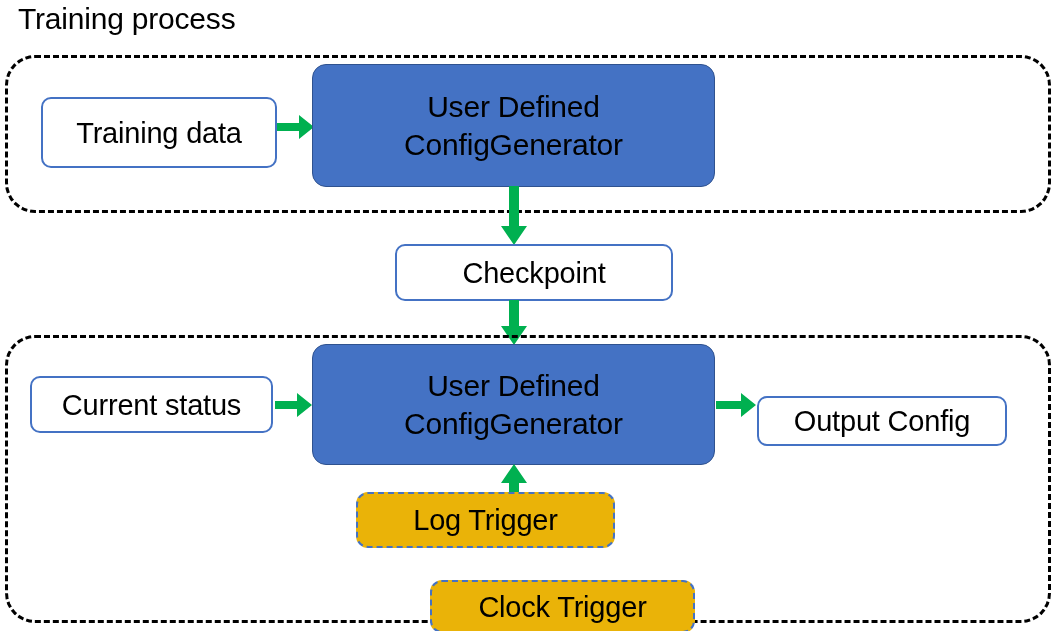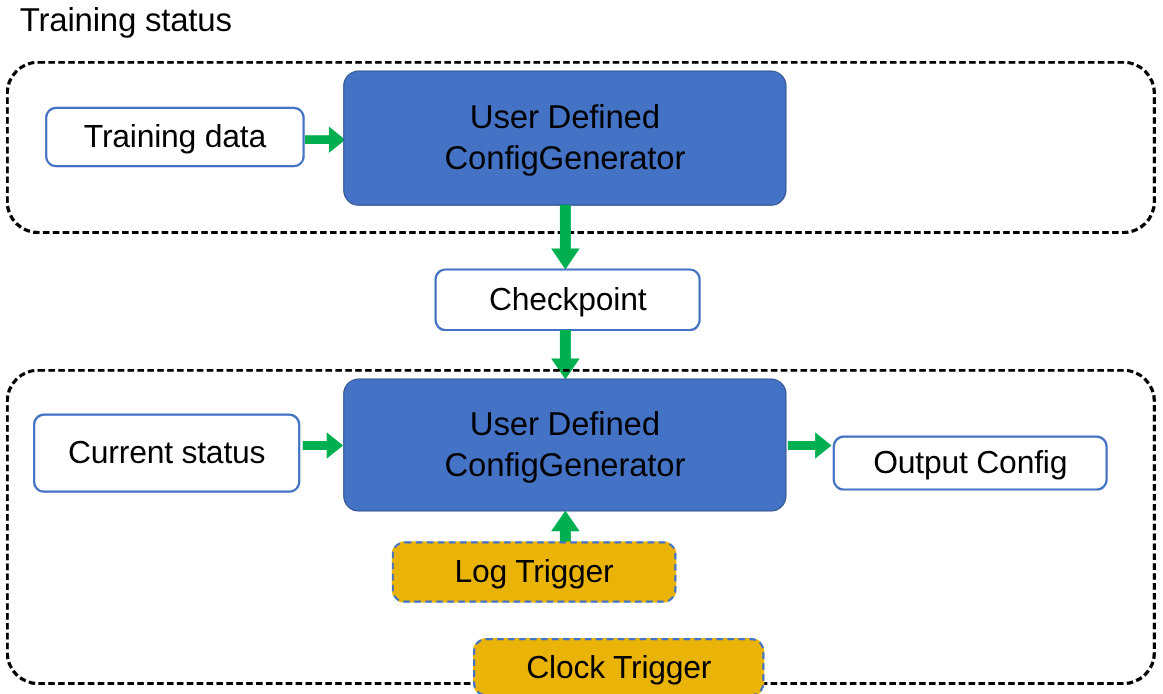--- a/index.html
+++ b/index.html
@@ -79,25 +79,25 @@
   }
   .arrow svg { display: block; }
 
   .blue-label-line { white-space: nowrap; }
 </style>
 </head>
 <body>
 
 <div id="canvas">
 
-  <div class="section-title" style="left:18px; top:2px;">Training status</div>
+  <div class="section-title" style="left:18px; top:2px;">Training process</div>
 
   <div class="dashed-container" style="left:5px; top:55px; width:1046px; height:158px;"></div>
 
-  <div class="node node-white" style="left:41px; top:97px; width:236px; height:55px;">
+  <div class="node node-white" style="left:41px; top:97px; width:236px; height:71px;">
     <span>Training data</span>
   </div>
 
   <div class="arrow" style="left:277px; top:114px;">
     <svg width="38" height="26" viewBox="0 0 38 26">
       <path d="M0,9 L22,9 L22,1 L37,13 L22,25 L22,17 L0,17 Z" fill="#00B050"></path>
     </svg>
   </div>
 
   <div class="node node-blue" style="left:312px; top:64px; width:403px; height:123px;">
@@ -106,34 +106,34 @@
       <div class="blue-label-line">ConfigGenerator</div>
     </div>
   </div>
 
   <div class="arrow" style="left:500px; top:186px;">
     <svg width="28" height="60" viewBox="0 0 28 60">
       <path d="M9,0 L19,0 L19,40 L27,40 L14,59 L1,40 L9,40 Z" fill="#00B050"></path>
     </svg>
   </div>
 
-  <div class="node node-white" style="left:395px; top:244px; width:242px; height:57px;">
+  <div class="node node-white" style="left:395px; top:244px; width:278px; height:57px;">
     <span>Checkpoint</span>
   </div>
 
   <div class="arrow" style="left:500px; top:300px;">
     <svg width="28" height="46" viewBox="0 0 28 46">
       <path d="M9,0 L19,0 L19,26 L27,26 L14,45 L1,26 L9,26 Z" fill="#00B050"></path>
     </svg>
   </div>
 
 
   <div class="dashed-container" style="left:5px; top:335px; width:1046px; height:288px;"></div>
 
-  <div class="node node-white" style="left:30px; top:376px; width:243px; height:72px;">
+  <div class="node node-white" style="left:30px; top:376px; width:243px; height:57px;">
     <span>Current status</span>
   </div>
 
   <div class="arrow" style="left:275px; top:392px;">
     <svg width="38" height="26" viewBox="0 0 38 26">
       <path d="M0,9 L22,9 L22,1 L37,13 L22,25 L22,17 L0,17 Z" fill="#00B050"></path>
     </svg>
   </div>
 
   <div class="node node-blue" style="left:312px; top:344px; width:403px; height:121px;">

